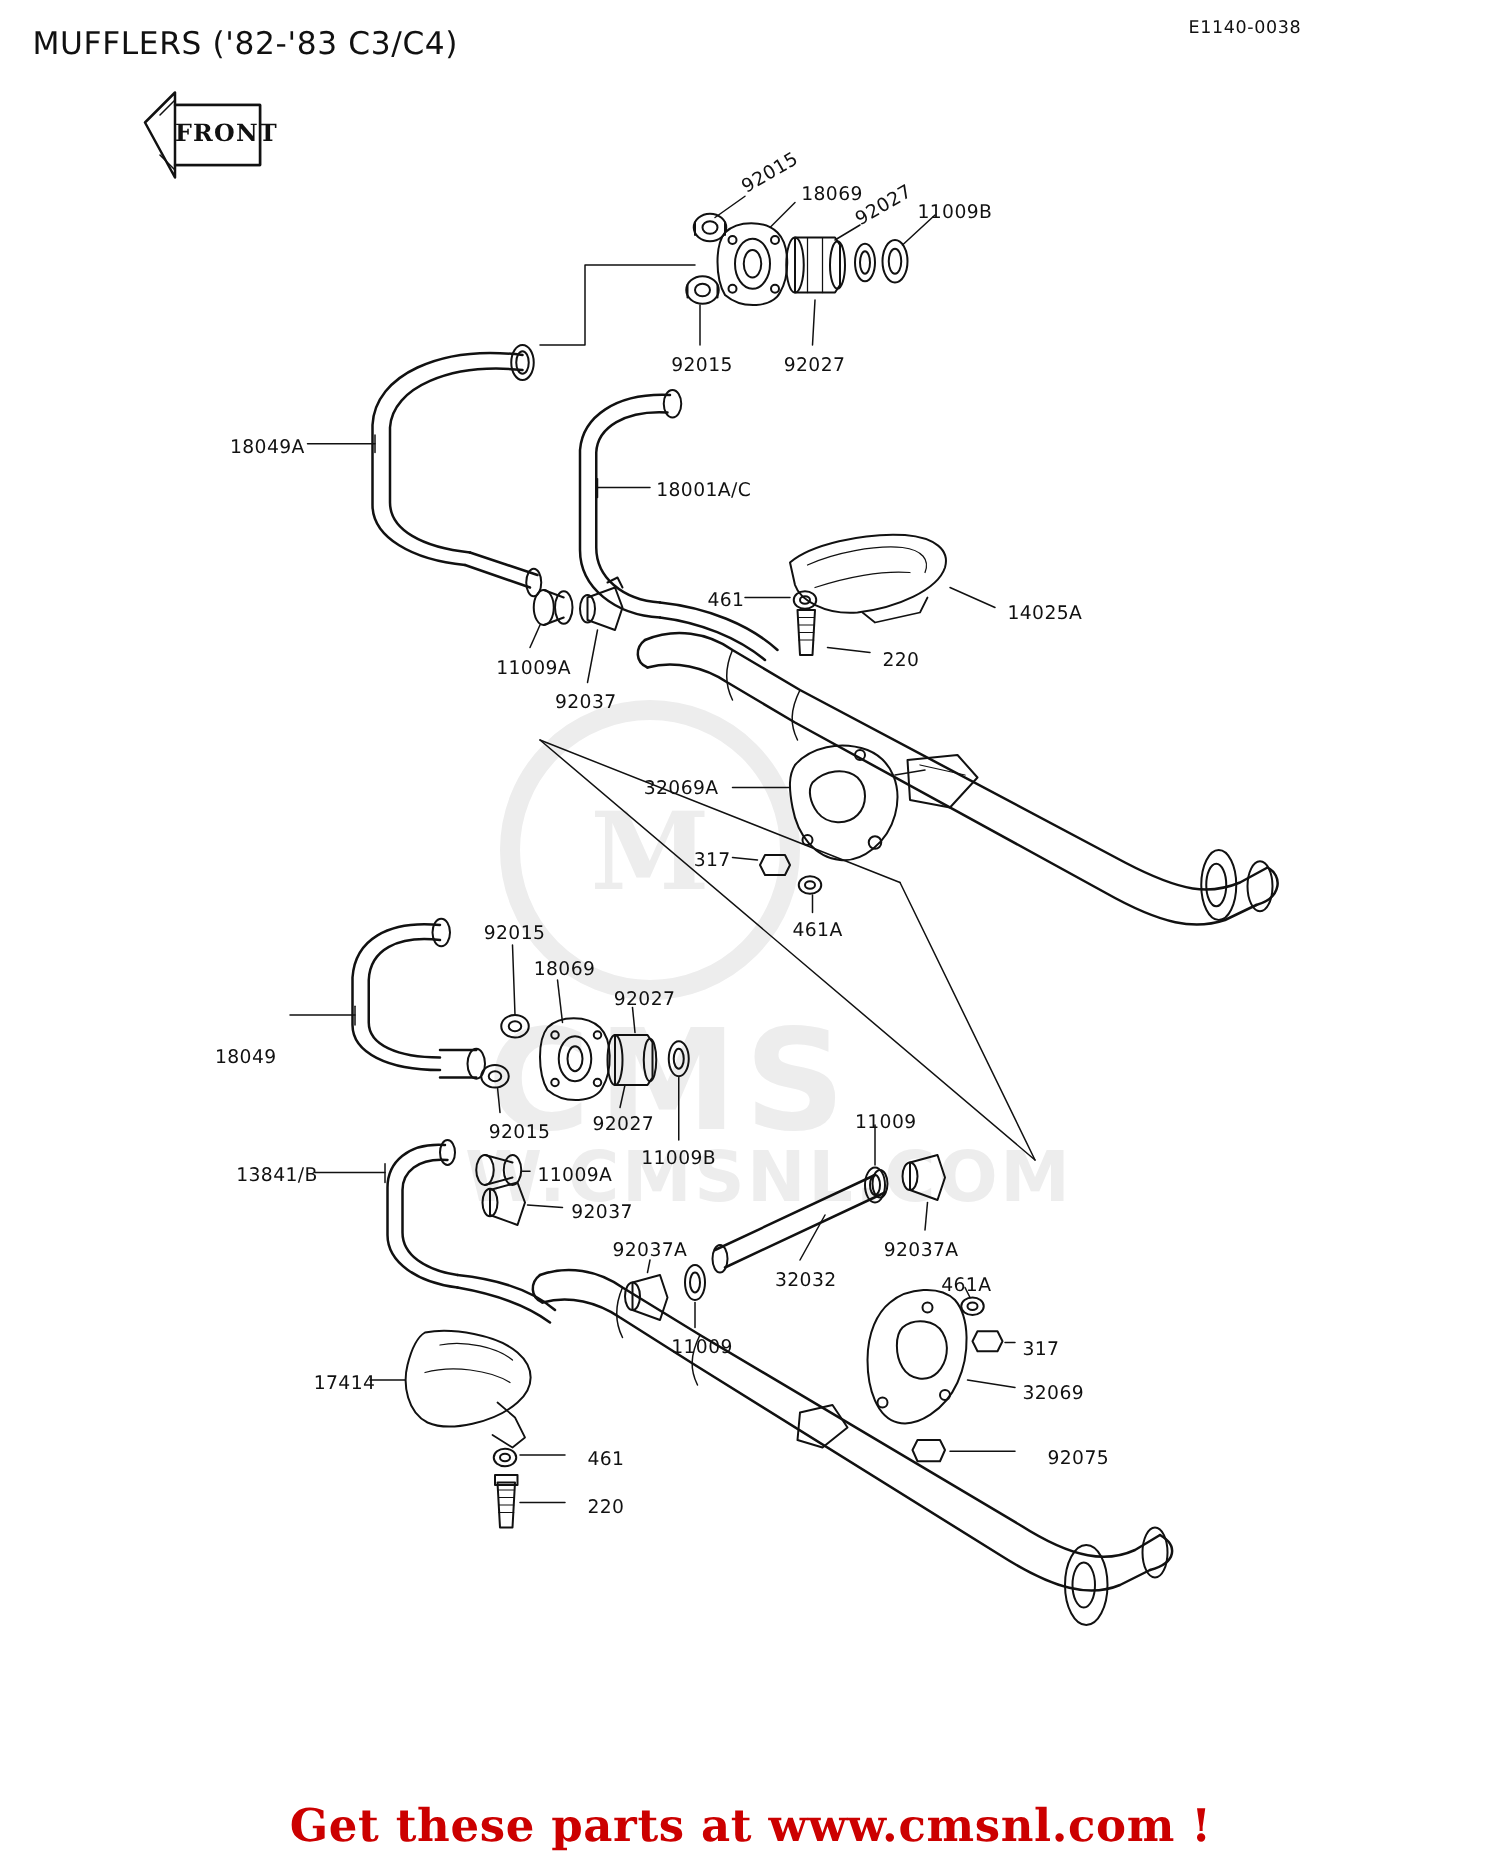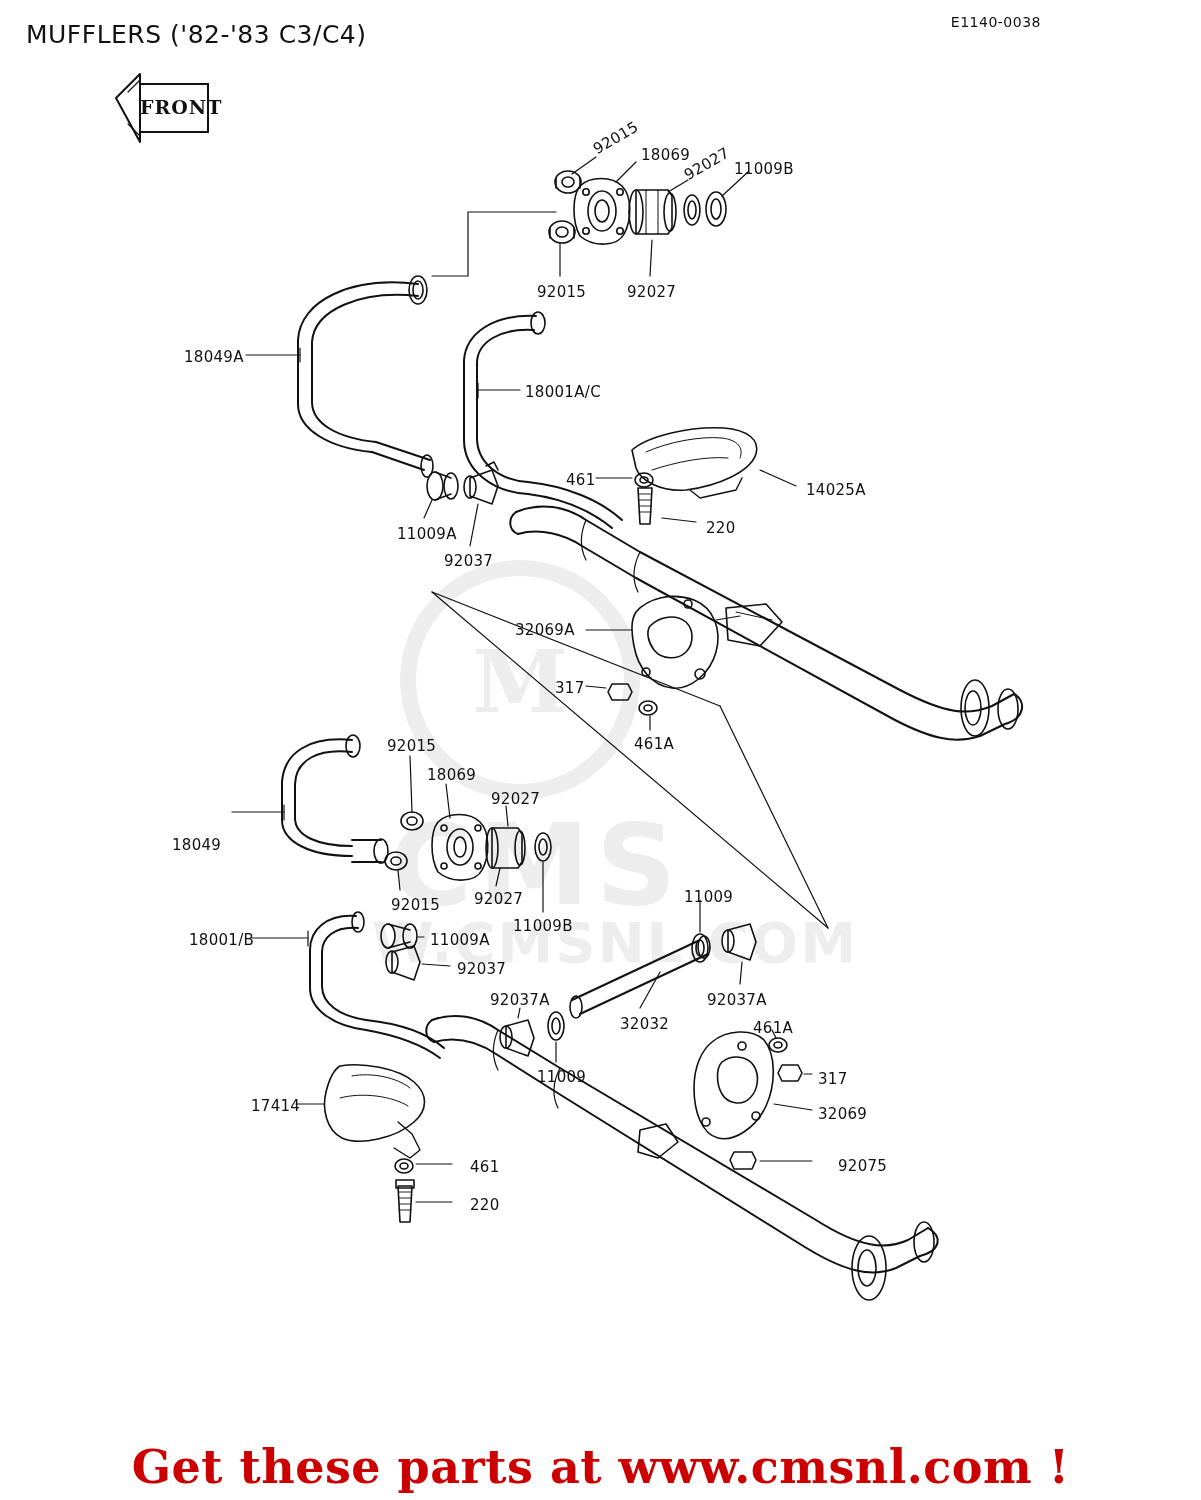--- a/index.html
+++ b/index.html
@@ -41,21 +41,21 @@
     font-family: "DejaVu Sans", sans-serif;
   }
   .footer {
     position: absolute;
     left: 0;
     top: 1440px;
     width: 1201px;
     text-align: center;
     font-family: "DejaVu Serif", serif;
     font-weight: bold;
-    font-size: 46px;
+    font-size: 36px;
     color: #cc0000;
     letter-spacing: 0.5px;
   }
   .label {
     position: absolute;
     font-family: "DejaVu Sans", sans-serif;
     font-size: 15px;
     color: #111;
     white-space: nowrap;
     letter-spacing: 0.3px;
@@ -461,21 +461,21 @@
       <div class="label" style="left: 555px; top: 679px;">317</div>
       <div class="label" style="left: 634px; top: 735px;">461A</div>
       <div class="label" style="left: 387px; top: 737px;">92015</div>
       <div class="label" style="left: 427px; top: 766px;">18069</div>
       <div class="label" style="left: 491px; top: 790px;">92027</div>
       <div class="label" style="left: 172px; top: 836px;">18049</div>
       <div class="label" style="left: 391px; top: 896px;">92015</div>
       <div class="label" style="left: 474px; top: 890px;">92027</div>
       <div class="label" style="left: 513px; top: 917px;">11009B</div>
       <div class="label" style="left: 684px; top: 888px;">11009</div>
-      <div class="label" style="left: 189px; top: 931px;">18001/B</div>
+      <div class="label" style="left: 189px; top: 931px;">13841/B</div>
       <div class="label" style="left: 430px; top: 931px;">11009A</div>
       <div class="label" style="left: 457px; top: 960px;">92037</div>
       <div class="label" style="left: 490px; top: 991px;">92037A</div>
       <div class="label" style="left: 707px; top: 991px;">92037A</div>
       <div class="label" style="left: 753px; top: 1019px;">461A</div>
       <div class="label" style="left: 620px; top: 1015px;">32032</div>
       <div class="label" style="left: 537px; top: 1068px;">11009</div>
       <div class="label" style="left: 818px; top: 1070px;">317</div>
       <div class="label" style="left: 818px; top: 1105px;">32069</div>
       <div class="label" style="left: 251px; top: 1097px;">17414</div>

